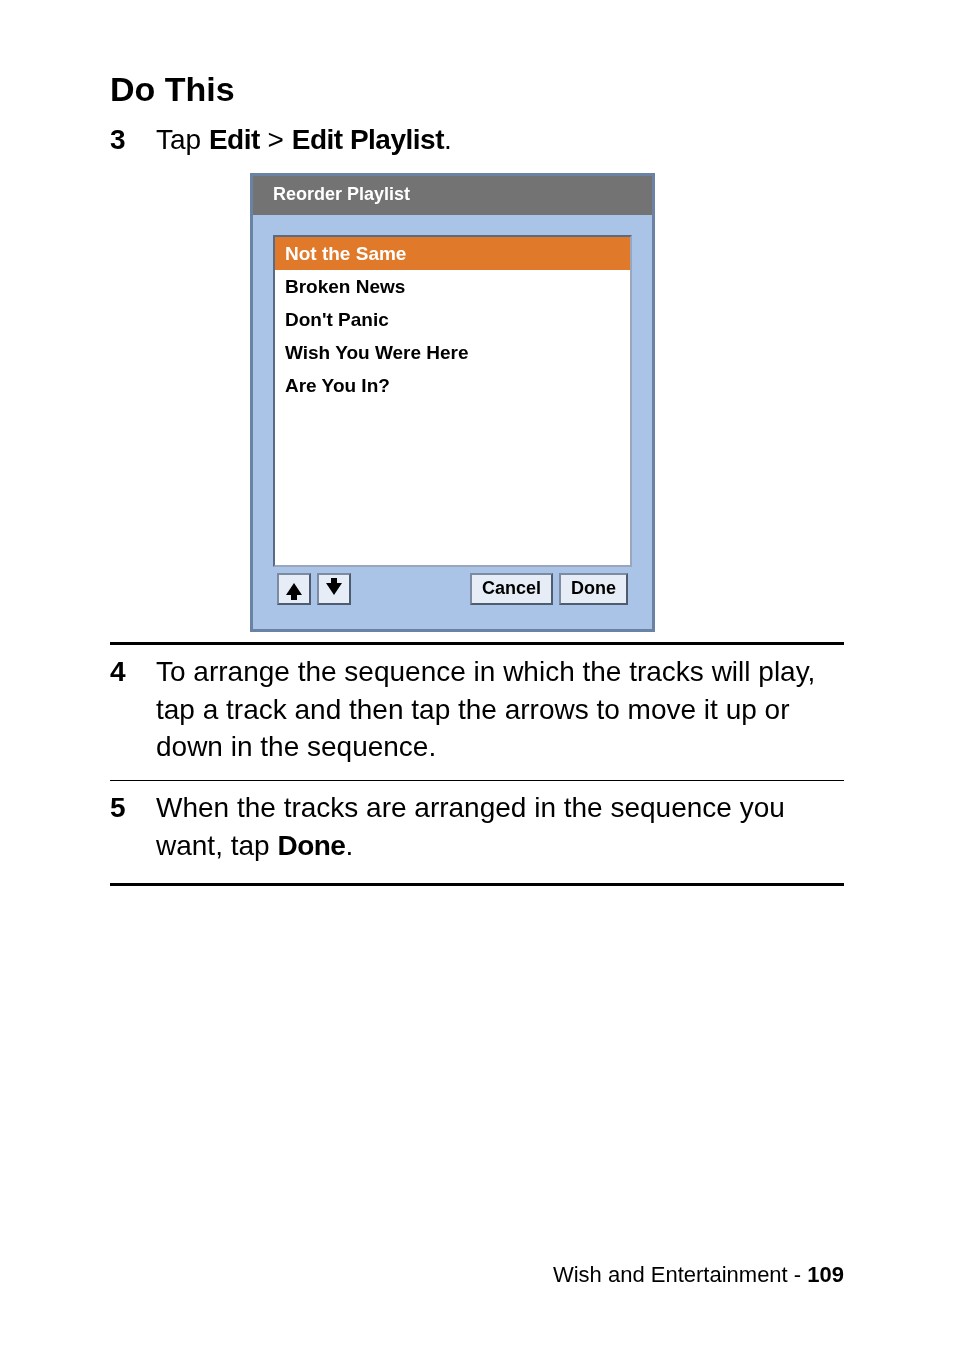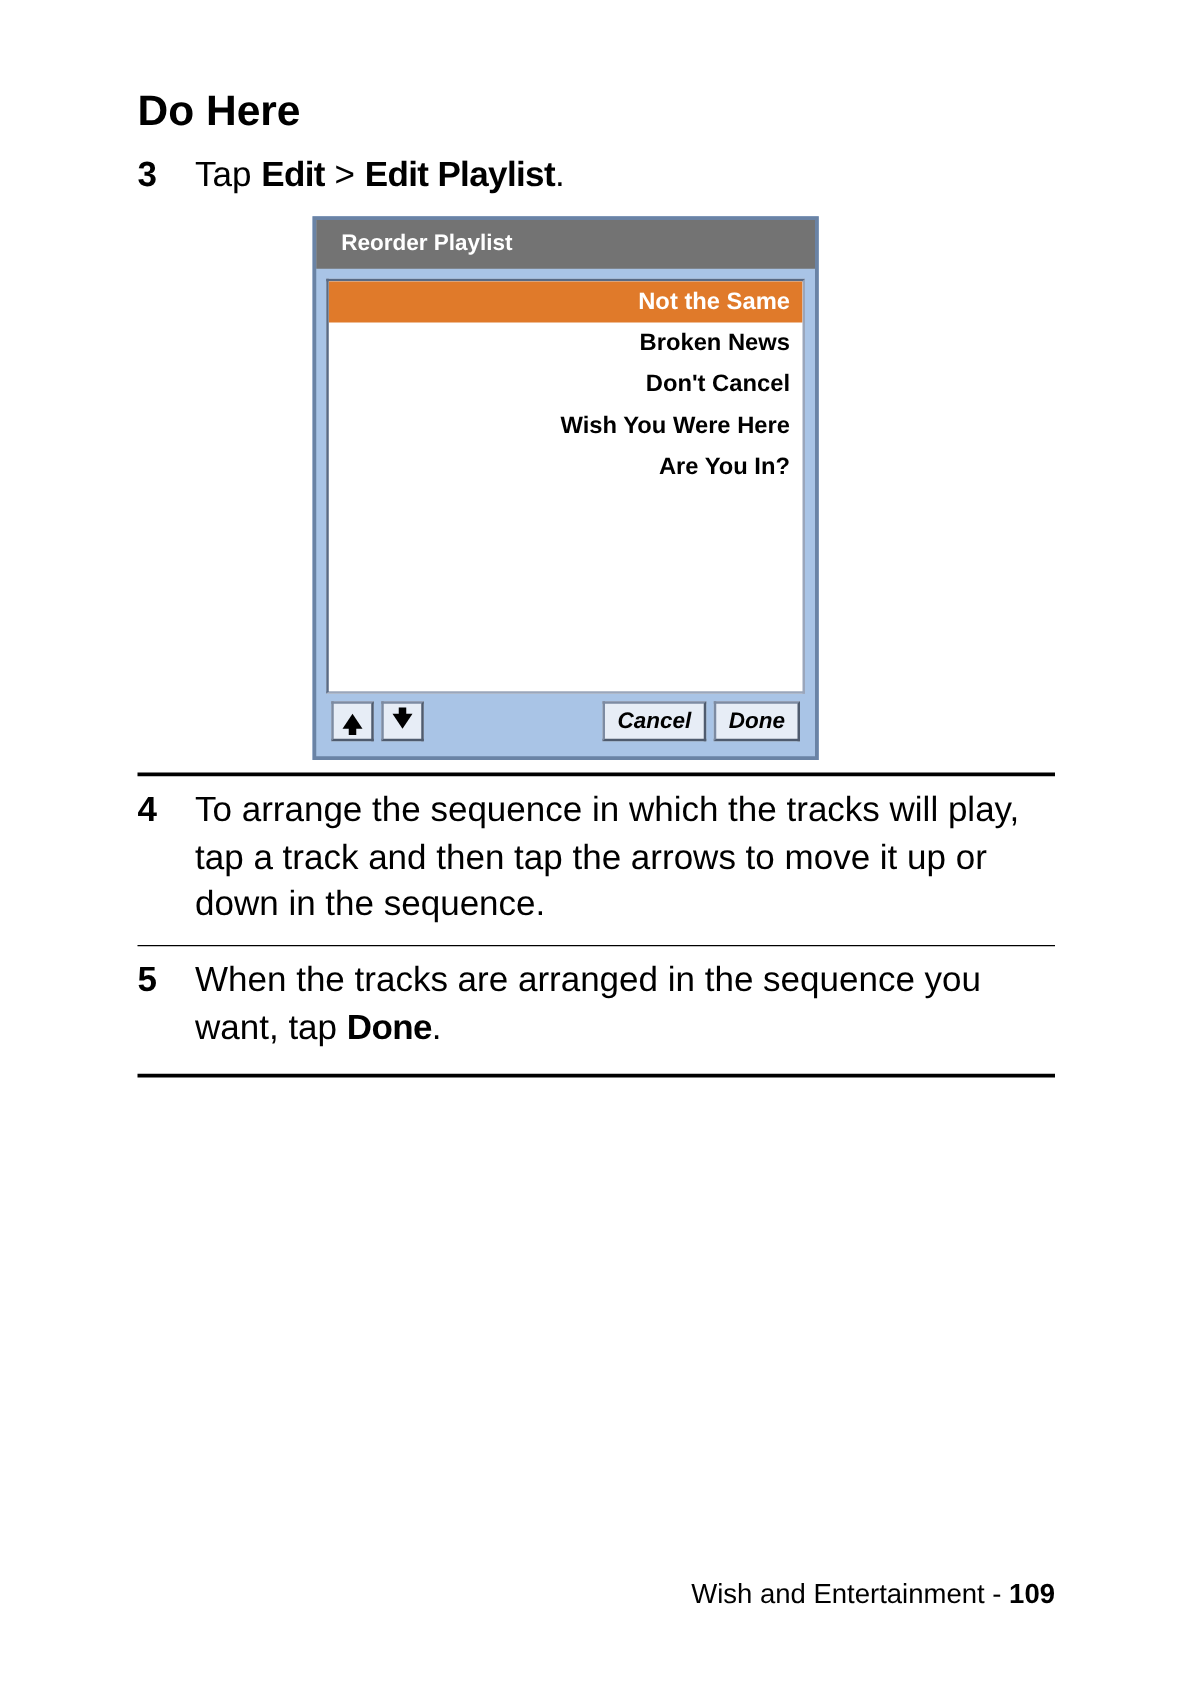--- a/index.html
+++ b/index.html
@@ -69,23 +69,22 @@
     font-family: Verdana, Tahoma, sans-serif;
   }
   .screen-titlebar {
     background: #737373;
     color: #ffffff;
     font-weight: bold;
     font-size: 18px;
     padding: 8px 10px 10px 20px;
   }
   .screen-body {
-    margin: 8px;
+    margin: 20px;
     padding: 0;
-    text-align: right;
   }
   .listbox {
     border: 2px solid #9aa6bb;
     border-top-color: #596a84;
     border-left-color: #596a84;
     background: #ffffff;
     height: 332px;
     box-sizing: border-box;
     overflow: hidden;
   }
@@ -97,21 +96,20 @@
   }
   .listrow.selected {
     background: #e07a2a;
     color: #ffffff;
   }
   .controls {
     display: flex;
     align-items: center;
     padding: 6px 4px 4px 4px;
     gap: 6px;
-    font-style: italic;
   }
   .sqbtn {
     width: 34px;
     height: 32px;
     background: #e7edf6;
     border: 2px solid #7d8ba2;
     border-bottom-color: #4f5b6e;
     border-right-color: #4f5b6e;
     display: flex;
     align-items: center;
@@ -173,37 +171,37 @@
   }
   .footer .pn {
     font-weight: bold;
   }
 </style>
 </head>
 <body>
 
 <div class="page">
 
-  <div class="heading">Do Here</div>
+  <div class="heading">Do This</div>
 
   <div class="step">
     <div class="step-num">3</div>
     <div class="step-body">
       <span>Tap </span><span class="bold">Edit</span><span> &gt; </span><span class="bold">Edit Playlist</span><span>.</span>
     </div>
   </div>
 
   <div class="screenshot-wrap">
     <div class="screen">
       <div class="screen-titlebar">Reorder Playlist</div>
       <div class="screen-body">
         <div class="listbox">
           <div class="listrow selected">Not the Same</div>
           <div class="listrow">Broken News</div>
-          <div class="listrow">Don't Cancel</div>
+          <div class="listrow">Don't Panic</div>
           <div class="listrow">Wish You Were Here</div>
           <div class="listrow">Are You In?</div>
         </div>
         <div class="controls">
           <div class="sqbtn">
             <span class="arrow-up"></span>
           </div>
           <div class="sqbtn">
             <span class="arrow-down"></span>
           </div>

